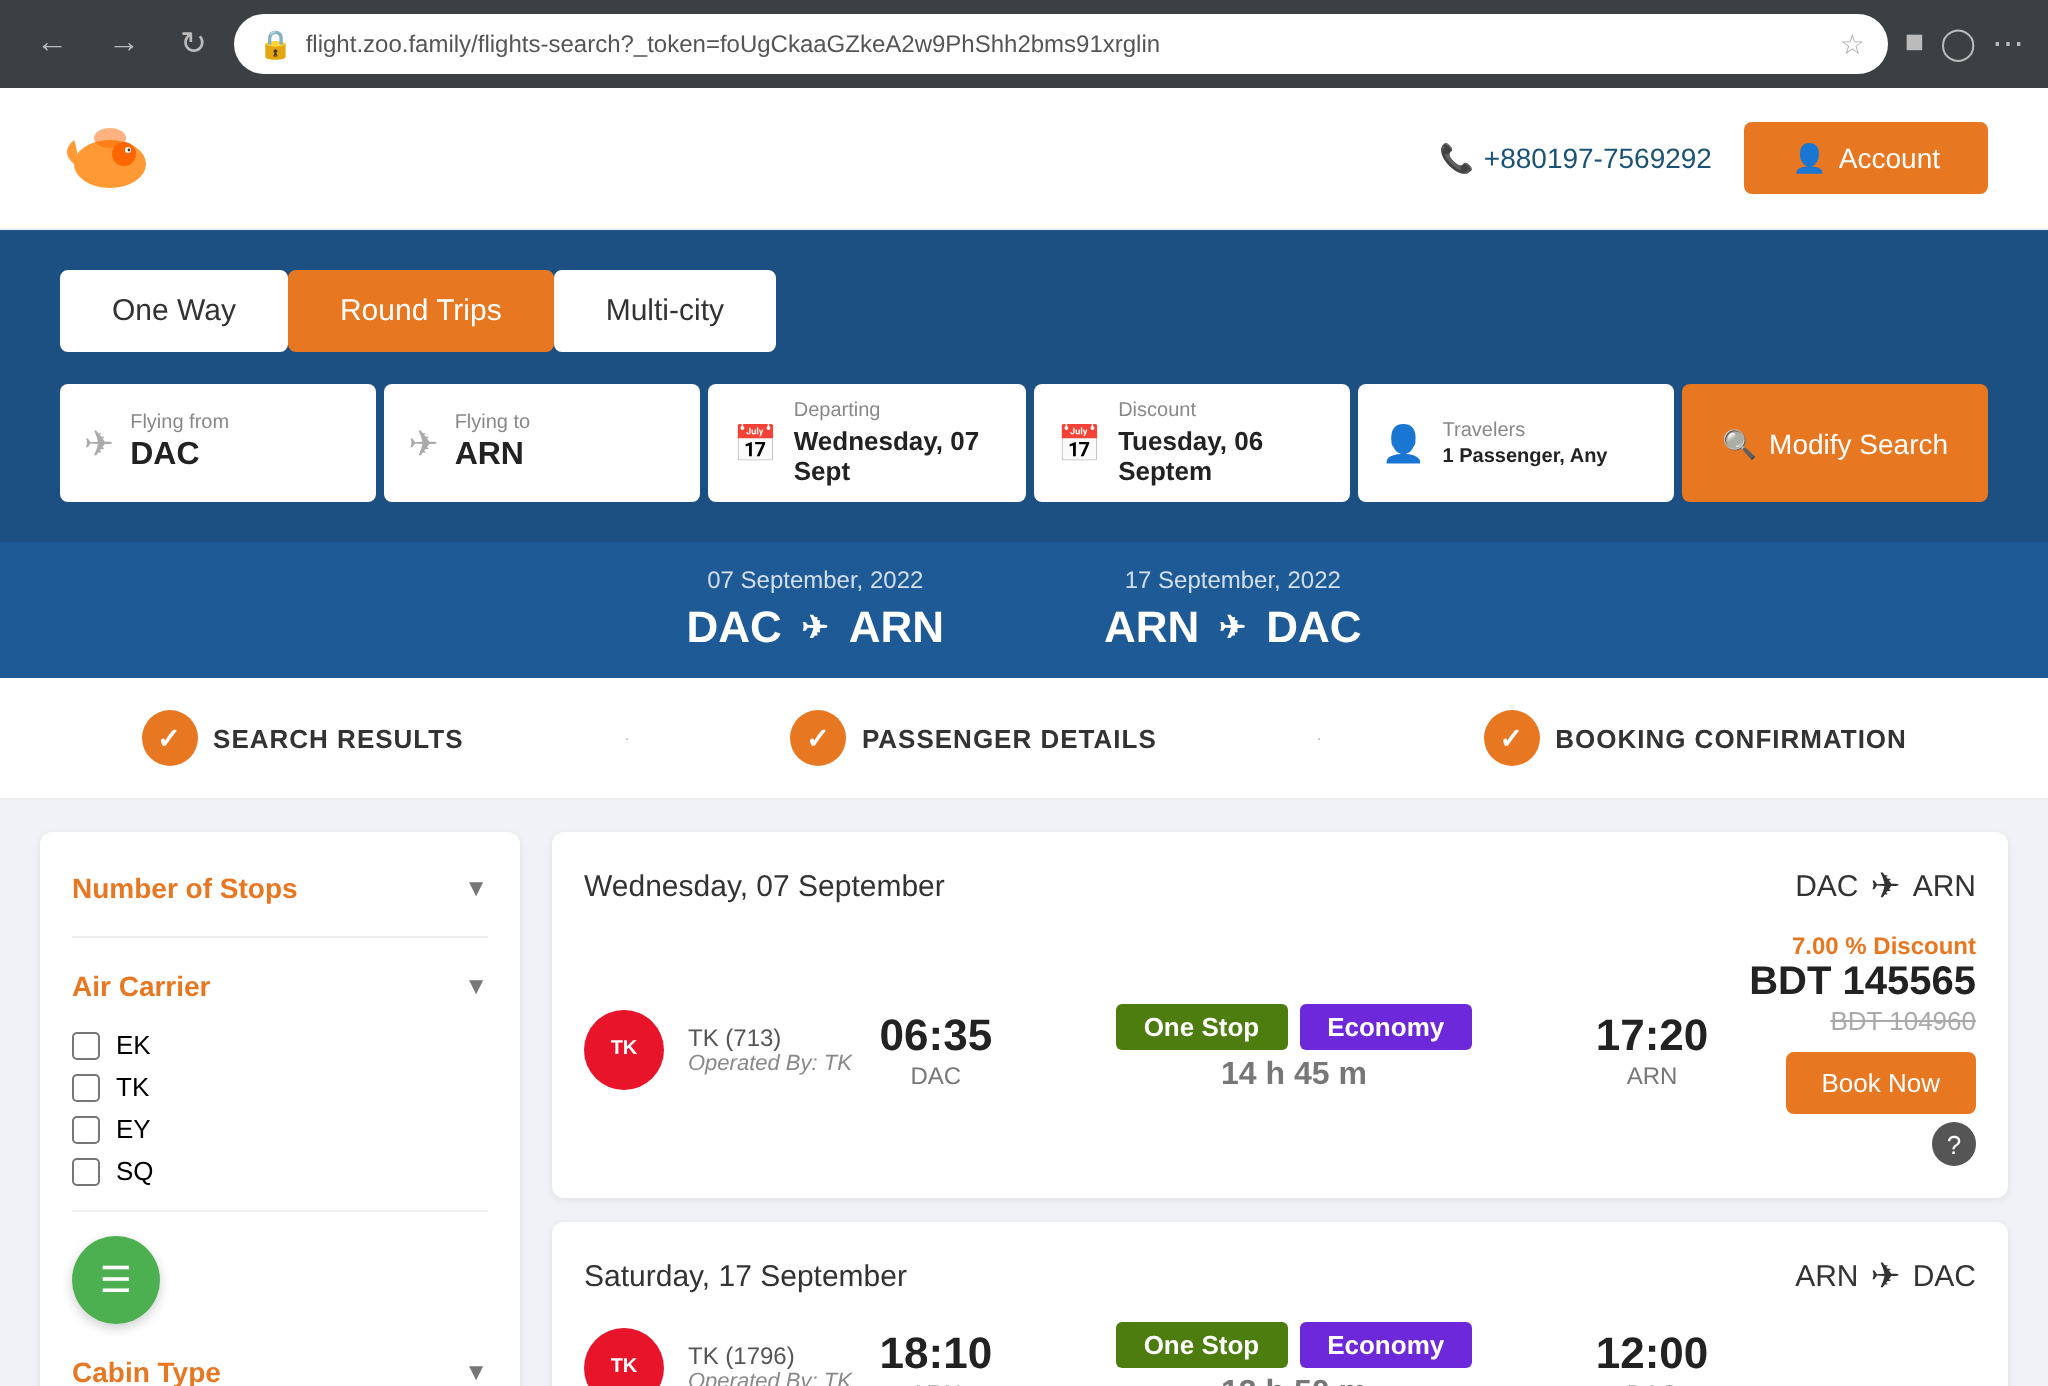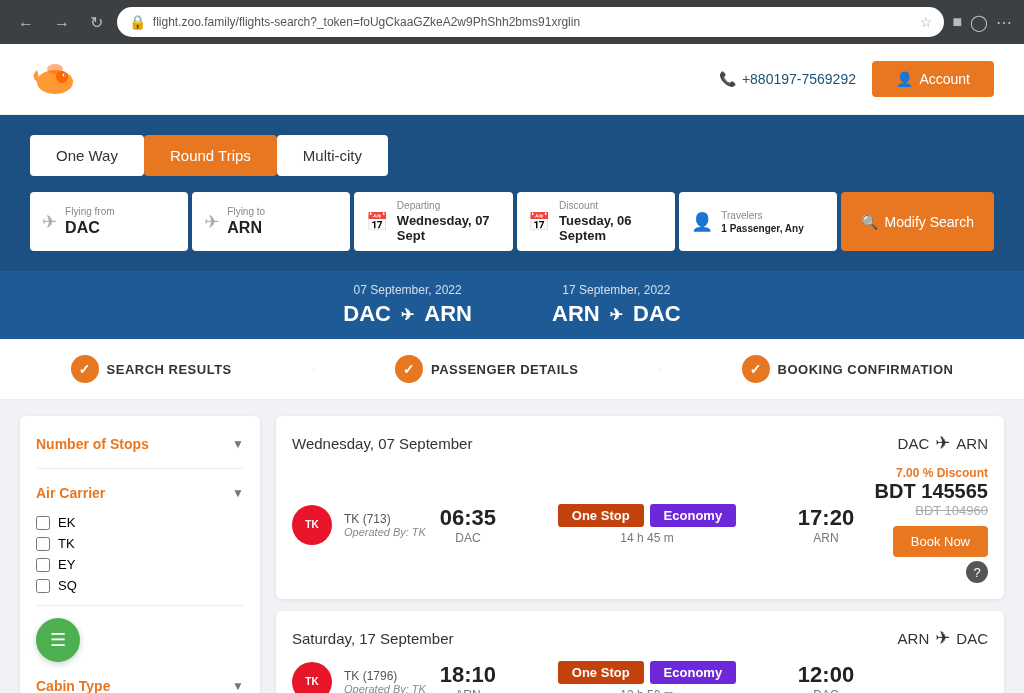--- a/index.html
+++ b/index.html
@@ -294,36 +294,36 @@
     .depart-time { font-size: 22px; font-weight: bold; color: #222; }
     .depart-airport { font-size: 12px; color: #777; }
     .flight-middle {
       flex: 1;
       display: flex;
       flex-direction: column;
       align-items: center;
       gap: 4px;
     }
     .stop-badge {
-      background: #c2410c;
+      background: #4d7c0f;
       color: #fff;
       padding: 4px 14px;
       border-radius: 3px;
       font-size: 13px;
       font-weight: bold;
     }
     .cabin-badge {
       background: #6d28d9;
       color: #fff;
       padding: 4px 14px;
       border-radius: 3px;
       font-size: 13px;
       font-weight: bold;
     }
-    .duration-text { font-size: 12px; color: #777; }
+    .duration-text { font-size: 16px; color: #777; font-weight: bold; }
     .arrive-time { font-size: 22px; font-weight: bold; color: #222; }
     .arrive-airport { font-size: 12px; color: #777; }
     .price-section {
       display: flex;
       flex-direction: column;
       align-items: flex-end;
       min-width: 120px;
     }
     .discount-badge { color: #e87722; font-size: 12px; font-weight: bold; }
     .price-main { font-size: 20px; font-weight: bold; color: #222; }

